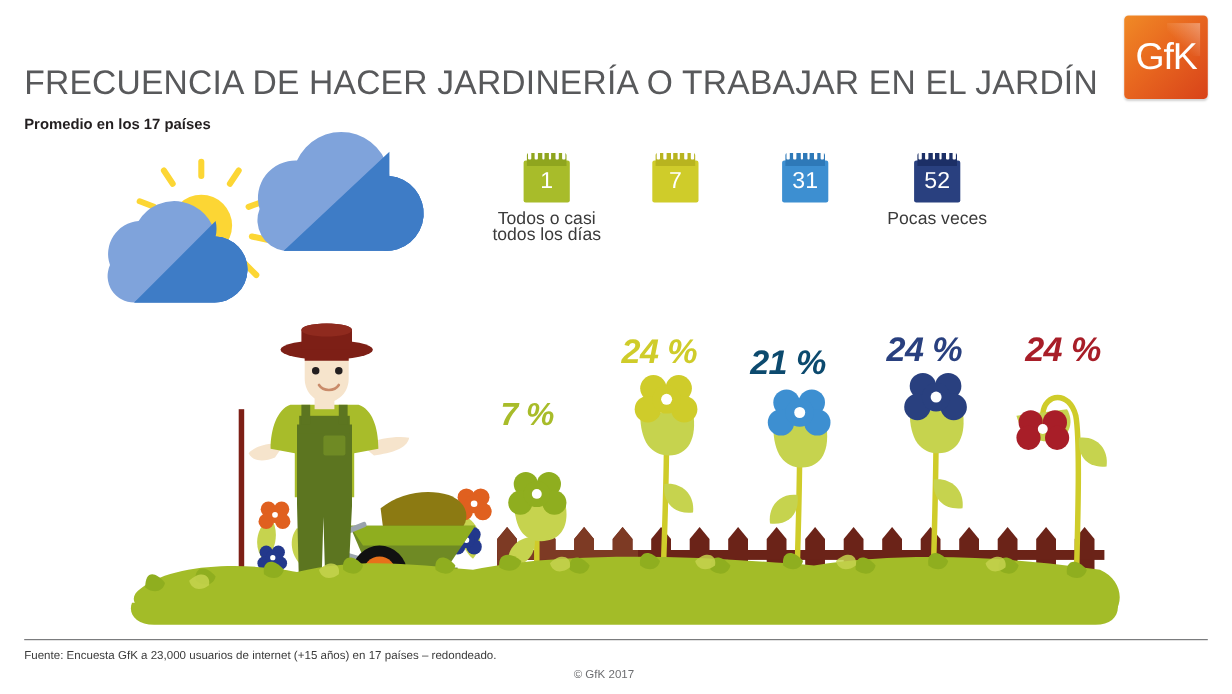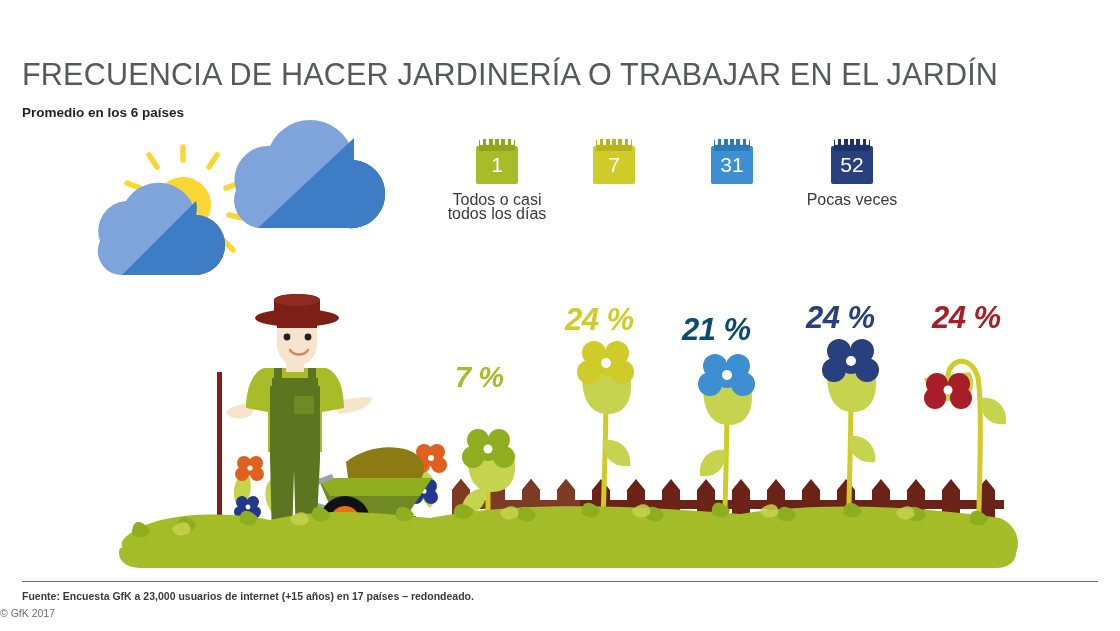--- a/index.html
+++ b/index.html
@@ -84,32 +84,35 @@
   .pct.p3 { left:806px; top:300px; }
   .pct.p4 { left:932px; top:300px; }
 
   
   .scene { position:absolute; left:0; top:0; width:1120px; height:580px; }
 
   
   .footer-rule {
     position:absolute; left:22px; top:581px; width:1076px; height:1px; background:#6d6e71;
   }
-  .foot-l { position:absolute; left:22px; top:589px; font-size:10.5px; line-height:14.5px; color:#3a3a3a;font-weight:bold; }
-  .foot-r { position:absolute; left:0; top:607px; width:1098px; text-align:left;
+  .foot-l { position:absolute; left:22px; top:589px; font-size:10.5px; line-height:14.5px; color:#3a3a3a; }
+  .foot-r { position:absolute; left:0; top:607px; width:1098px; text-align:center;
             font-size:10.5px; color:#6d6e71; }
 </style>
 </head>
 <body>
 
 <div id="page">
 
+  <div class="logo">
+    <div class="logo-text">GfK</div>
+  </div>
 
   <div class="title">FRECUENCIA DE HACER JARDINERÍA O TRABAJAR EN EL JARDÍN</div>
-  <div class="subtitle">Promedio en los 6 países</div>
+  <div class="subtitle">Promedio en los 17 países</div>
 
   <div class="legend">
 
     <div class="legend-item i0">
       <div class="cal">
         <div class="cal-body" style="background:#A8BC2A"></div>
         <div class="cal-top" style="background:#8FA51E"></div>
         <div class="cal-rings">
             <i></i>
             <i></i>

